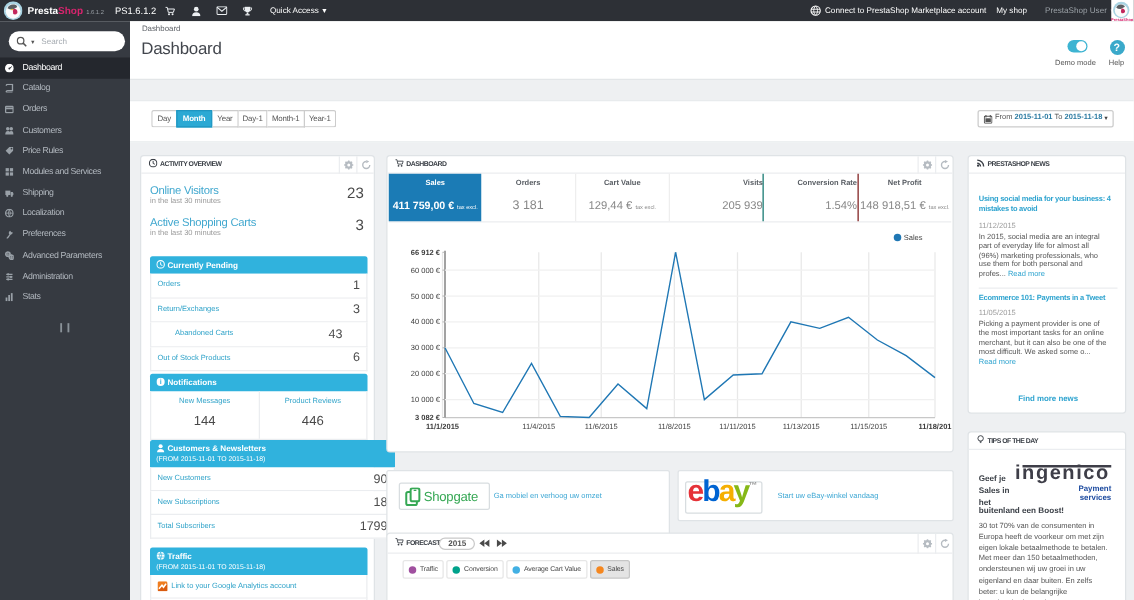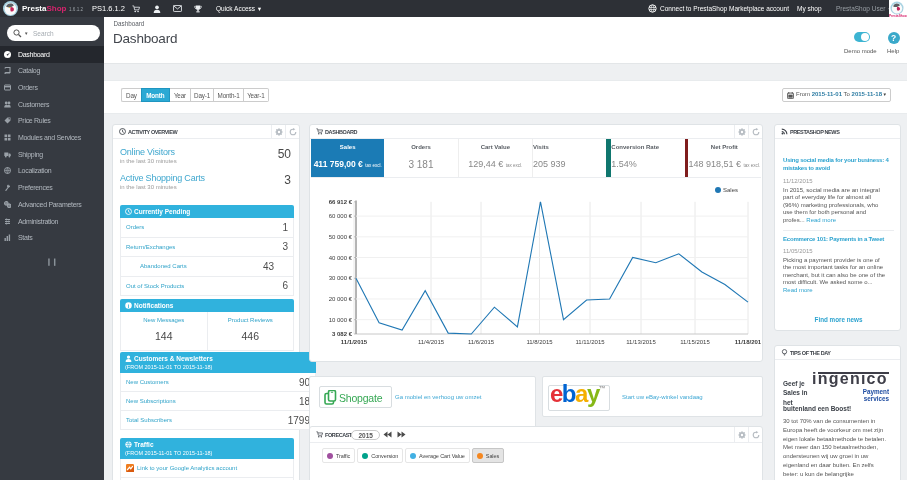--- a/index.html
+++ b/index.html
@@ -219,21 +219,21 @@
         </div>
       <div class="ptool">
           <svg width="8" height="8" viewBox="0 0 10 10">
             <path d="M8.5,5 A3.5,3.5 0 1 1 5,1.5" fill="none" stroke="#b6bcc2" stroke-width="1.4"></path>
             <path d="M5,0 L8,1.5 L5,3.2Z" fill="#b6bcc2"></path>
           </svg>
         </div>
     </div>
   </div>
   <div class="abs" style="left:7px;top:22px;font-size:9px;letter-spacing:-0.2px;color:#41a8cf">Online Visitors</div>
-  <div class="abs" style="right:8px;top:22px;font-size:12px;color:#484848">50</div>
+  <div class="abs" style="right:8px;top:22px;font-size:12px;color:#484848">23</div>
   <div class="abs" style="left:7px;top:33px;font-size:6px;color:#9b9b9b">in the last 30 minutes</div>
   <div class="abs" style="left:7px;top:48px;font-size:9px;letter-spacing:-0.2px;color:#41a8cf">Active Shopping Carts</div>
   <div class="abs" style="right:8px;top:48px;font-size:12px;color:#484848">3</div>
   <div class="abs" style="left:7px;top:59px;font-size:6px;color:#9b9b9b">in the last 30 minutes</div>
 
   <div class="abs" style="left:7px;top:80px;width:174px">
     <div class="bluebar"><svg style="display:inline-block;vertical-align:-1px;margin-right:2px" width="7" height="7" viewBox="0 0 8 8">
           <circle cx="4" cy="4" r="3.4" fill="none" stroke="#fff" stroke-width="1"></circle>
           <path d="M4,2 V4.3 L5.6,5" stroke="#fff" stroke-width="0.9" fill="none"></path>
         </svg>Currently Pending</div>
@@ -337,25 +337,25 @@
         <div style="font-size:8.5px;font-weight:bold;margin-top:9px">411 759,00 € <span style="font-size:4.5px;font-weight:normal">tax excl.</span></div>
       </div>
     <div style="flex:1;border-right:1px solid #eee;text-align:center;padding-top:5px">
         <div style="font-size:6px;color:#585d63;font-weight:bold">Orders</div>
         <div style="font-size:10px;color:#888;margin-top:9px">3 181</div>
       </div>
     <div style="flex:1;border-right:1px solid #eee;text-align:center;padding-top:5px">
         <div style="font-size:6px;color:#585d63;font-weight:bold">Cart Value</div>
         <div style="font-size:9px;color:#888;margin-top:9px">129,44 € <span style="font-size:4.5px">tax excl.</span></div>
       </div>
-    <div style="flex:1;border-right:5px solid #0f766e;text-align:left;padding-top:5px">
+    <div style="flex:1;border-right:1px solid #0f766e;text-align:right;padding-top:5px">
         <div style="font-size:6px;color:#585d63;font-weight:bold">Visits</div>
         <div style="font-size:9px;color:#888;margin-top:9px">205 939</div>
       </div>
-    <div style="flex:1;border-right:3px solid #7f1d1d;text-align:left;padding-top:5px">
+    <div style="flex:1;border-right:1px solid #7f1d1d;text-align:right;padding-top:5px">
         <div style="font-size:6px;color:#585d63;font-weight:bold">Conversion Rate</div>
         <div style="font-size:9px;color:#888;margin-top:9px">1.54%</div>
       </div>
     <div style="flex:1;text-align:center;padding-top:5px">
         <div style="font-size:6px;color:#585d63;font-weight:bold">Net Profit</div>
         <div style="font-size:9px;color:#888;margin-top:9px">148 918,51 € <span style="font-size:4.5px">tax excl.</span></div>
       </div>
   </div>
   <div class="abs" style="right:24px;top:62px;font-size:6px;color:#444"><span style="display:inline-block;width:6px;height:6px;border-radius:50%;background:#1f77b4;vertical-align:-1px;margin-right:2px"></span>Sales</div>
   <svg class="abs" style="left:0;top:70px" width="453" height="150" viewBox="0 0 453 150" id="chartsvg">

